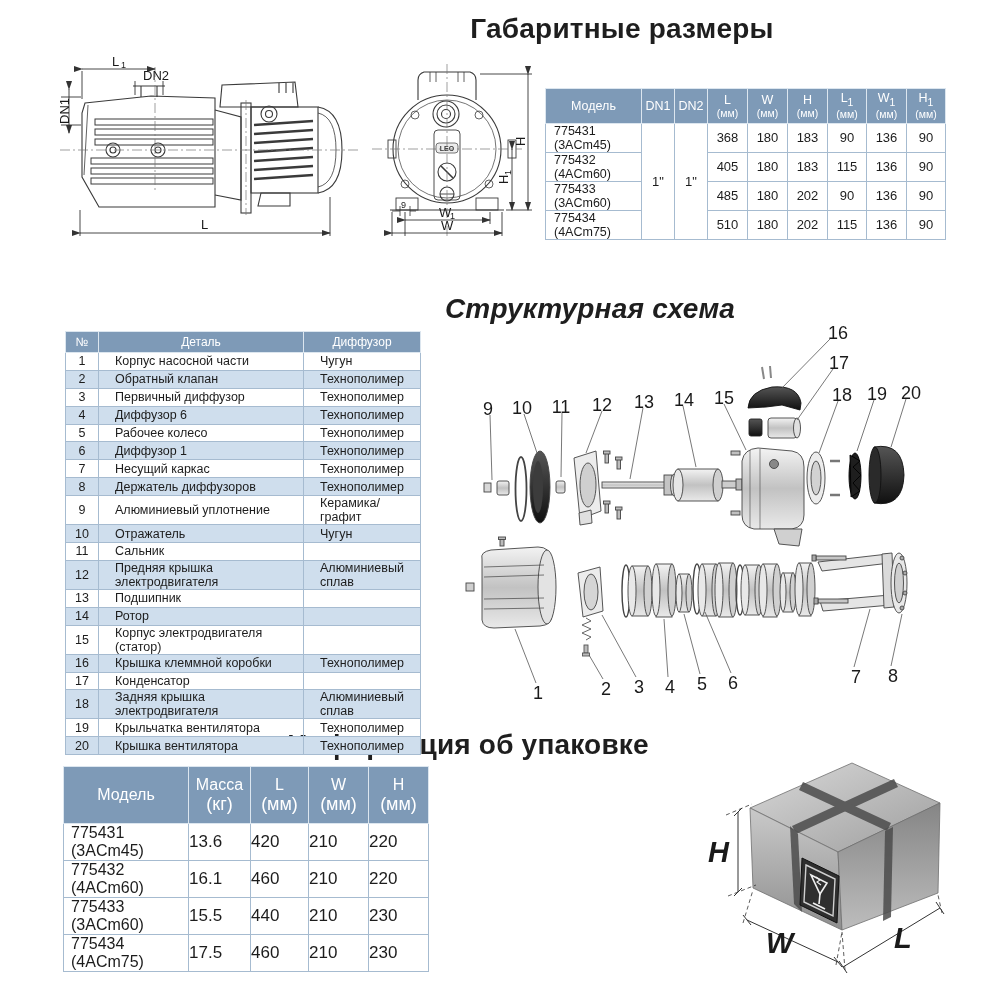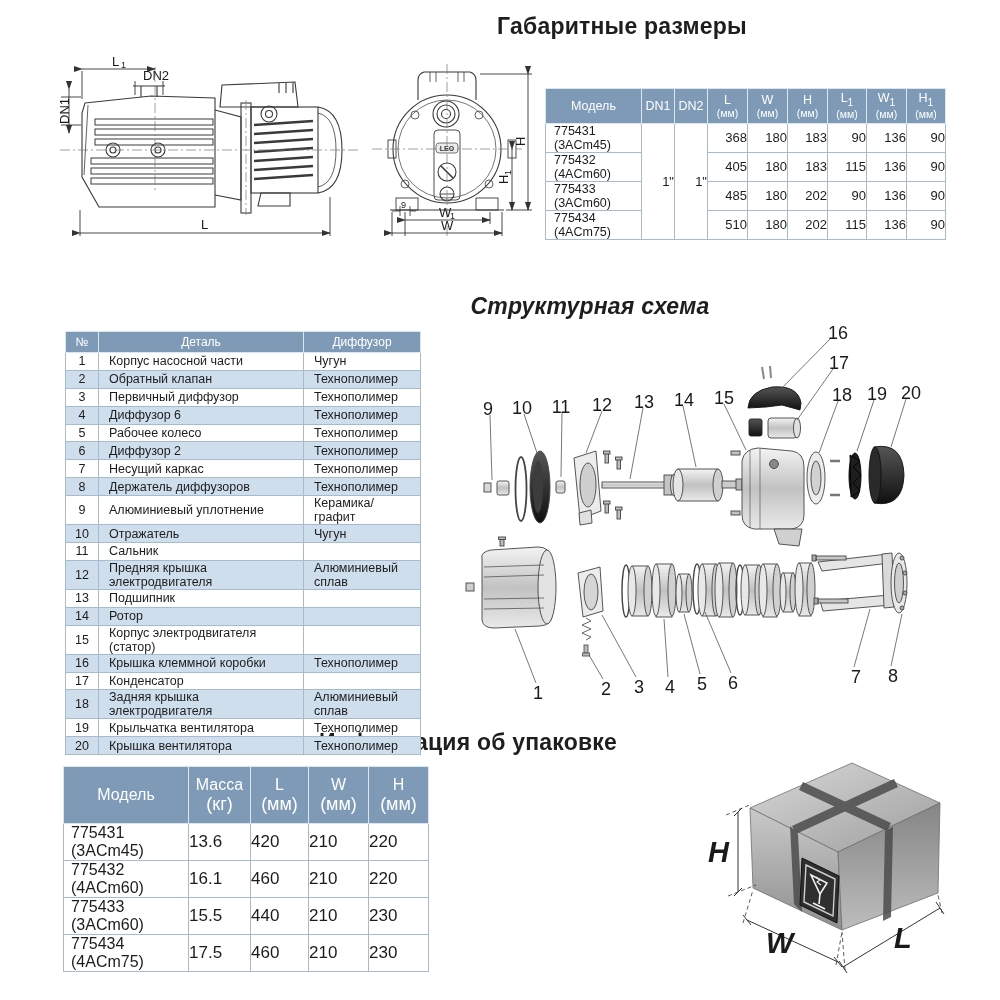--- a/index.html
+++ b/index.html
@@ -1,33 +1,33 @@
 <!DOCTYPE html>
 <html style="--header-bg: #7e9ab7; --row-alt: #cfdeed; --tbl-border: #a6bbd0;"><head>
 <meta charset="utf-8">
 <style>
   html,body{margin:0;padding:0;}
   body{width:1000px;height:1000px;position:relative;background:#ffffff;
        font-family:"Liberation Sans",sans-serif;color:#1c1c1c;overflow:hidden;}
   .abs{position:absolute;}
   .section-title{position:absolute;transform:translateX(-50%);white-space:nowrap;
-       font-size:23px;font-weight:600;letter-spacing:.2px;color:#1e1e1e;text-align:right;}
+       font-size:28px;font-weight:600;letter-spacing:.2px;color:#1e1e1e;text-align:right;}
   table{border-collapse:collapse;table-layout:fixed;}
   
   #dim-table{position:absolute;left:545px;top:88px;width:400px;font-size:13px;}
   #dim-table th{background:var(--header-bg);color:#fff;font-weight:normal;font-size:12.5px;
        border:1px solid #dce6ef;line-height:1.15;padding:2px 0;}
   #dim-table th .unit{display:block;font-size:10.5px;}
-  #dim-table td{border:1px solid var(--tbl-border);text-align:right;height:21px;padding:0;}
+  #dim-table td{border:1px solid var(--tbl-border);text-align:center;height:21px;padding:0;}
   #dim-table td.model{text-align:left;padding-left:8px;font-size:12.5px;}
   
   #parts-table{position:absolute;left:65px;top:331px;width:355px;font-size:12.5px;}
   #parts-table th{background:var(--header-bg);color:#fff;font-weight:normal;font-size:12px;
        border:1px solid #dce6ef;height:20px;padding:0 4px;}
-  #parts-table td{border:1px solid var(--tbl-border);height:16.9px;padding:0 10px;}
+  #parts-table td{border:1px solid var(--tbl-border);height:16.9px;padding:0 16px;}
   #parts-table td.num{text-align:center;padding:0;}
   #parts-table tr.alt td{background:var(--row-alt);}
   
   #pack-table{position:absolute;left:63px;top:766px;width:365px;}
   #pack-table th{background:var(--header-bg);color:#fff;font-weight:normal;font-size:16px;
        border:1px solid #dce6ef;height:54px;line-height:1.2;}
   #pack-table th .unit{display:block;font-size:18px;}
   #pack-table td{border:1px solid var(--tbl-border);height:28.5px;font-size:17px;padding:0;}
   #pack-table td.model{text-align:left;padding-left:7px;font-size:16px;}
   svg text{font-family:"Liberation Sans",sans-serif;}
@@ -276,21 +276,21 @@
         <td>Диффузор 6</td>
         <td>Технополимер</td>
       </tr>
       <tr>
         <td class="num">5</td>
         <td>Рабочее колесо</td>
         <td>Технополимер</td>
       </tr>
       <tr class="alt">
         <td class="num">6</td>
-        <td>Диффузор 2</td>
+        <td>Диффузор 1</td>
         <td>Технополимер</td>
       </tr>
       <tr>
         <td class="num">7</td>
         <td>Несущий каркас</td>
         <td>Технополимер</td>
       </tr>
       <tr class="alt">
         <td class="num">8</td>
         <td>Держатель диффузоров</td>

